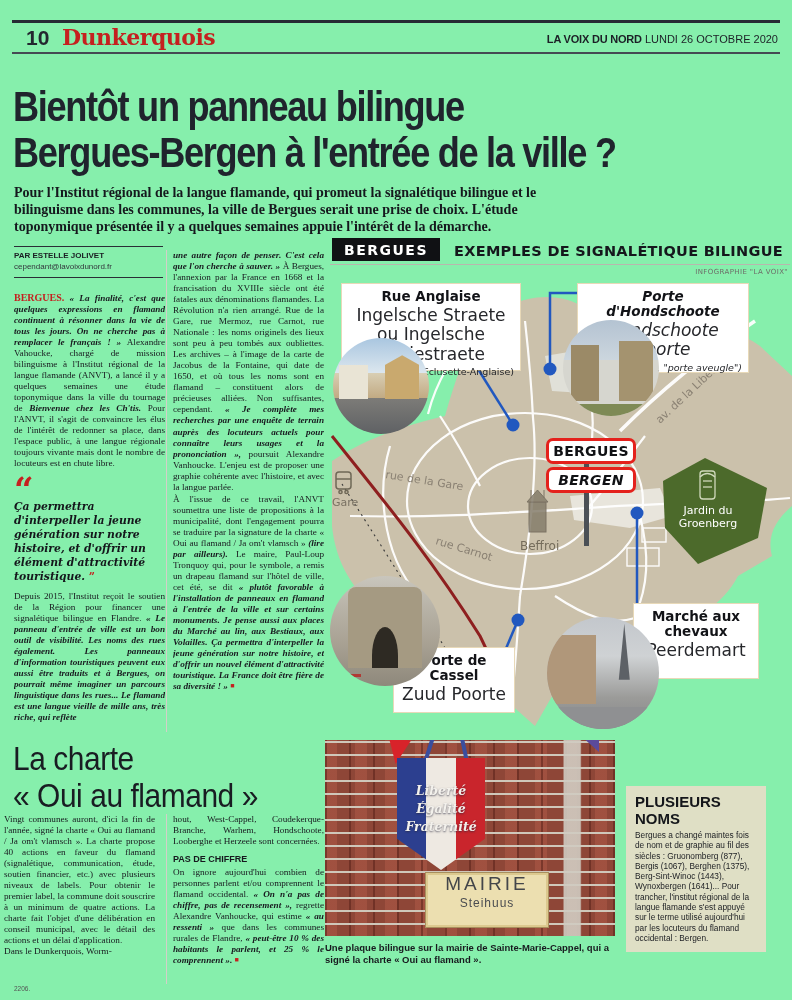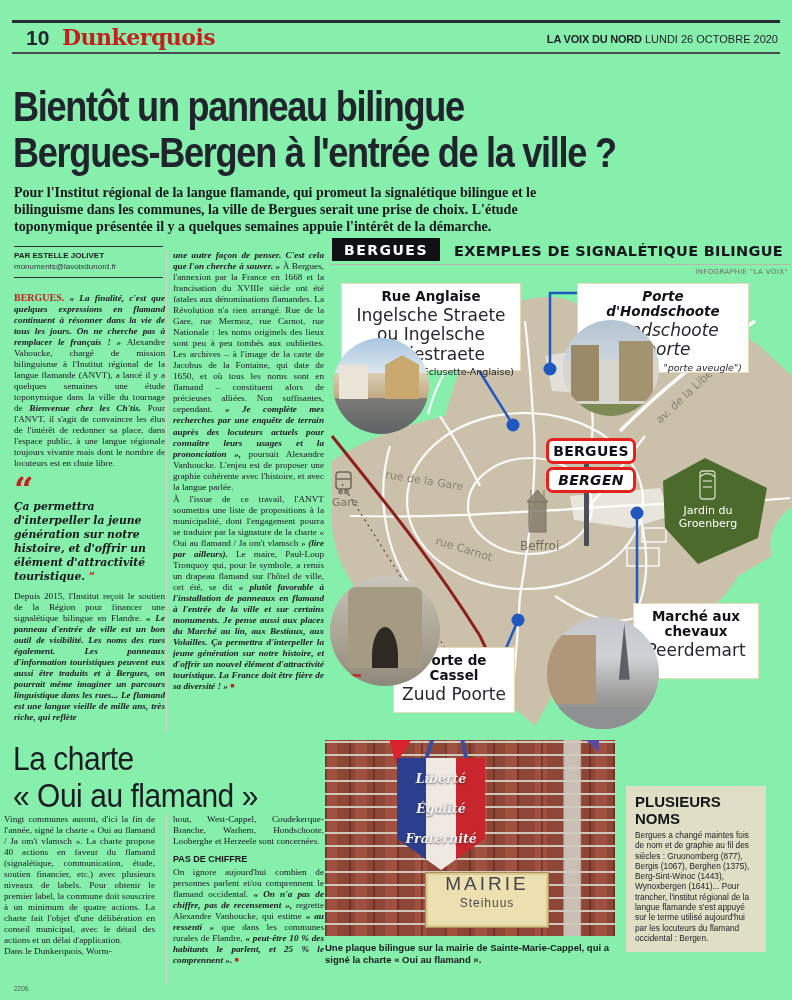--- a/index.html
+++ b/index.html
@@ -96,21 +96,21 @@
       repeating-linear-gradient(90deg, rgba(84,30,22,.5) 0 2px, rgba(0,0,0,0) 2px 24px),
       repeating-linear-gradient(90deg, rgba(193,100,80,.35) 0 12px, rgba(0,0,0,0) 12px 30px);}
   .strap{position:absolute;width:4px;height:52px;background:#3a4e9e;top:-4px;}
   #strap-l{left:98px;transform:rotate(18deg);}
   #strap-r{left:140px;transform:rotate(-12deg);}
   .pennant{position:absolute;left:64px;top:-2px;width:22px;height:26px;background:#d8232a;clip-path:polygon(0 0,100% 10%,30% 100%);}
   .pennant2{position:absolute;right:16px;top:-4px;width:18px;height:16px;background:#5b4a9b;clip-path:polygon(0 0,100% 0,100% 100%);}
   .shield{position:absolute;left:72px;top:18px;width:88px;height:112px;
     background:linear-gradient(90deg,#2c3f8f 0 33.4%,#eee9e2 33.4% 66.7%,#c9252c 66.7%);
     clip-path:polygon(0 0,100% 0,100% 72%,50% 100%,0 72%);
-    display:flex;flex-direction:column;align-items:center;justify-content:center;gap:15px;padding-bottom:12px;box-sizing:border-box;}
+    display:flex;flex-direction:column;align-items:center;justify-content:center;gap:3px;padding-bottom:12px;box-sizing:border-box;}
   .shield span{font-family:"DejaVu Serif",serif;font-style:italic;font-weight:bold;font-size:12.5px;color:#f3f1ec;text-shadow:0 1px 2px rgba(40,40,60,.7);}
   .plaque{position:absolute;left:100px;top:132px;width:122px;height:54px;background:#ecdfb0;border:1px solid #a8905e;box-shadow:inset 0 0 0 2px #dcc98f;display:flex;flex-direction:column;align-items:center;}
   .plaque .p1{font-family:"Liberation Sans",sans-serif;font-size:19px;letter-spacing:3px;color:#44464a;}
   .plaque .p2{font-family:"Liberation Sans",sans-serif;font-size:12px;letter-spacing:1px;color:#4a4c50;margin-top:1px;}
   .caption{position:absolute;left:325px;top:942px;width:288px;font-family:"Liberation Sans",sans-serif;font-weight:bold;font-size:9.5px;line-height:1.3;color:#17191e;}
 
   
   .sidebox{position:absolute;left:626px;top:786px;width:140px;background:#dfdfc5;padding:7px 9px 9px;box-sizing:border-box;}
   .sidebox .sb-t{font-family:"Liberation Sans",sans-serif;font-weight:bold;font-size:15px;color:#14161a;margin-bottom:3px;}
   .sidebox .sb-b{font-family:"Liberation Sans",sans-serif;font-size:8.3px;line-height:1.24;color:#1b1d22;}
@@ -129,21 +129,21 @@
   <div class="midrule"></div>
 
   <div class="hl">
     <div>Bientôt un panneau bilingue</div>
     <div>Bergues-Bergen à l'entrée de la ville ?</div>
   </div>
   <div class="standfirst">Pour l'Institut régional de la langue flamande, qui promeut la signalétique bilingue et le bilinguisme dans les communes, la ville de Bergues serait une prise de choix. L'étude toponymique présentée il y a quelques semaines appuie l'intérêt de la démarche.</div>
 
   <div class="byline">
     <div class="by">PAR ESTELLE JOLIVET</div>
-    <div class="em">monuments@lavoixdunord.fr</div>
+    <div class="em">cependant@lavoixdunord.fr</div>
   </div>
 
   <div class="vrule" style="left:166px;top:250px;height:482px;"></div>
   <div class="vrule" style="left:166px;top:814px;height:170px;"></div>
 
   <div class="col col1">
     <p><span class="lead">BERGUES.</span><span class="it"> « La finalité, c'est que quelques expressions en flamand continuent à résonner dans la vie de tous les jours. On ne cherche pas à remplacer le français ! » </span><span>Alexandre Vahoucke, chargé de mission bilinguisme à l'Institut régional de la langue flamande (ANVT), a lancé il y a quelques semaines une étude toponymique dans la ville du tournage de </span><span class="it">Bienvenue chez les Ch'tis.</span><span> Pour l'ANVT, il s'agit de convaincre les élus de l'intérêt de redonner sa place, dans l'espace public, à une langue régionale toujours vivante mais dont le nombre de locuteurs est en chute libre.</span></p>
     <div class="pullquote">
       <span class="pq-open">“</span><span>Ça permettra d'interpeller la jeune génération sur notre histoire, et d'offrir un élément d'attractivité touristique.</span><span class="pq-close"> ”</span>
     </div>

